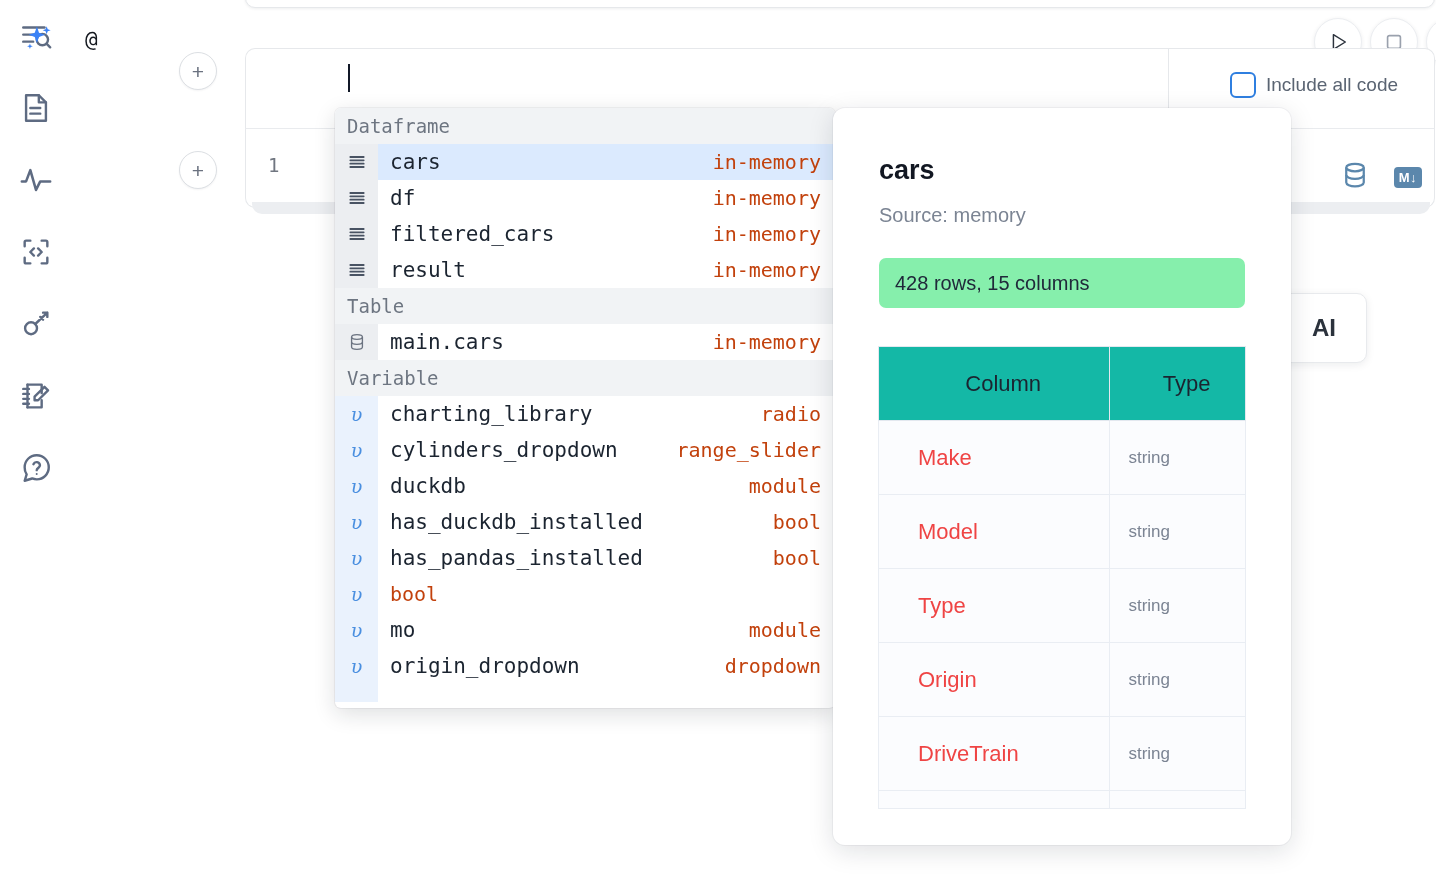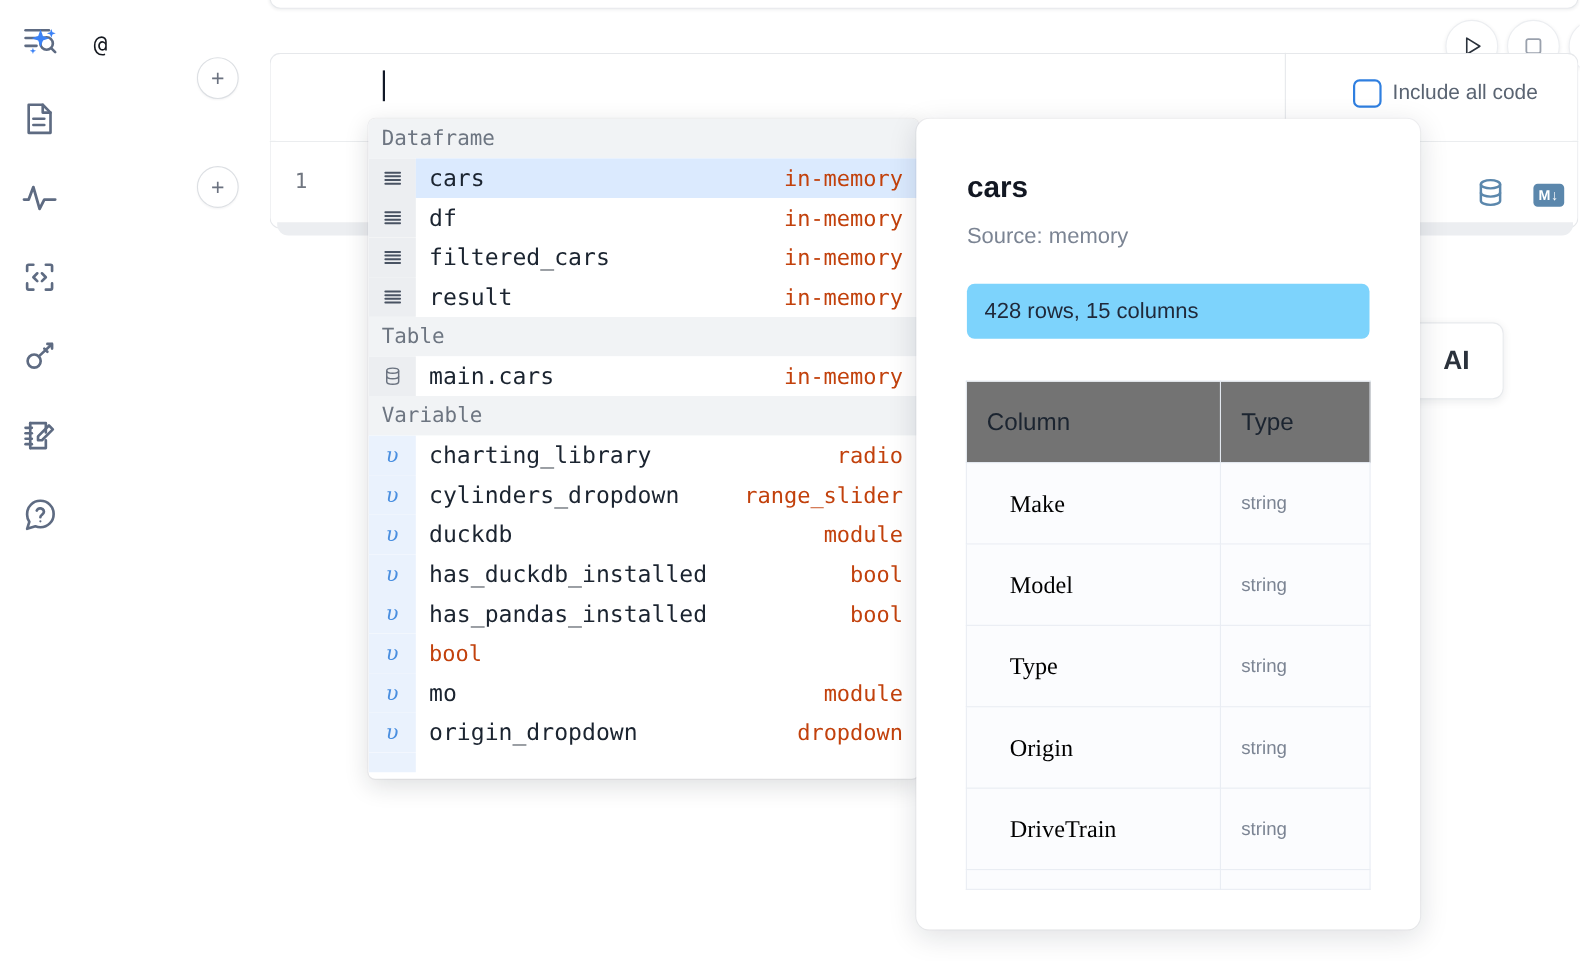--- a/index.html
+++ b/index.html
@@ -152,39 +152,39 @@
   }
   .pv-title {
     position:absolute; left: 46px; top: 47px; font-size: 27px;
     font-weight: bold; color: #121722;
   }
   .pv-source {
     position:absolute; left: 46px; top: 96px; font-size: 20px; color: #7b8493;
   }
   .pv-badge {
     position:absolute; left: 46px; top: 150px; width: 366px; height: 50px;
-    background: #7dd3fc; border-radius: 7px; display:flex; align-items:center;
+    background: #86efac; border-radius: 7px; display:flex; align-items:center;
     padding-left: 16px; font-size: 20px; color: #20293a;
   }
   .pv-table {
     position:absolute; left: 45px; top: 238px; width: 368px;
     border-collapse: collapse;
   }
   .pv-table th {
-    background: #737373; font-size: 22px; font-weight: normal; color: #1b2430;
-    text-align: left; padding: 18px 0 18px 18px; height: 74px;
+    background: #14b8a6; font-size: 22px; font-weight: normal; color: #1b2430;
+    text-align: center; padding: 18px 0 18px 18px; height: 74px;
     border: 1px solid #e3e8ef;
   }
   .pv-table td {
     height: 74px; padding: 0 0 0 18px; border: 1px solid #e9edf3;
     background: #fbfcfe;
   }
   .pv-col {
-    font-family: Liberation Serif, serif;
-    font-size: 22px; color: #000000; padding-left: 21px;
+    font-family: Liberation Sans, sans-serif;
+    font-size: 22px; color: #ef4444; padding-left: 21px;
   }
   .pv-typ { font-size: 17px; color: #7b8493; }
   .pv-table .c1 { width: 232px; }
   .pv-table .c2 { width: 136px; }
   .pv-row-partial td { height: 18px; }
 </style>
 </head>
 <body>
 
 <div id="root">

